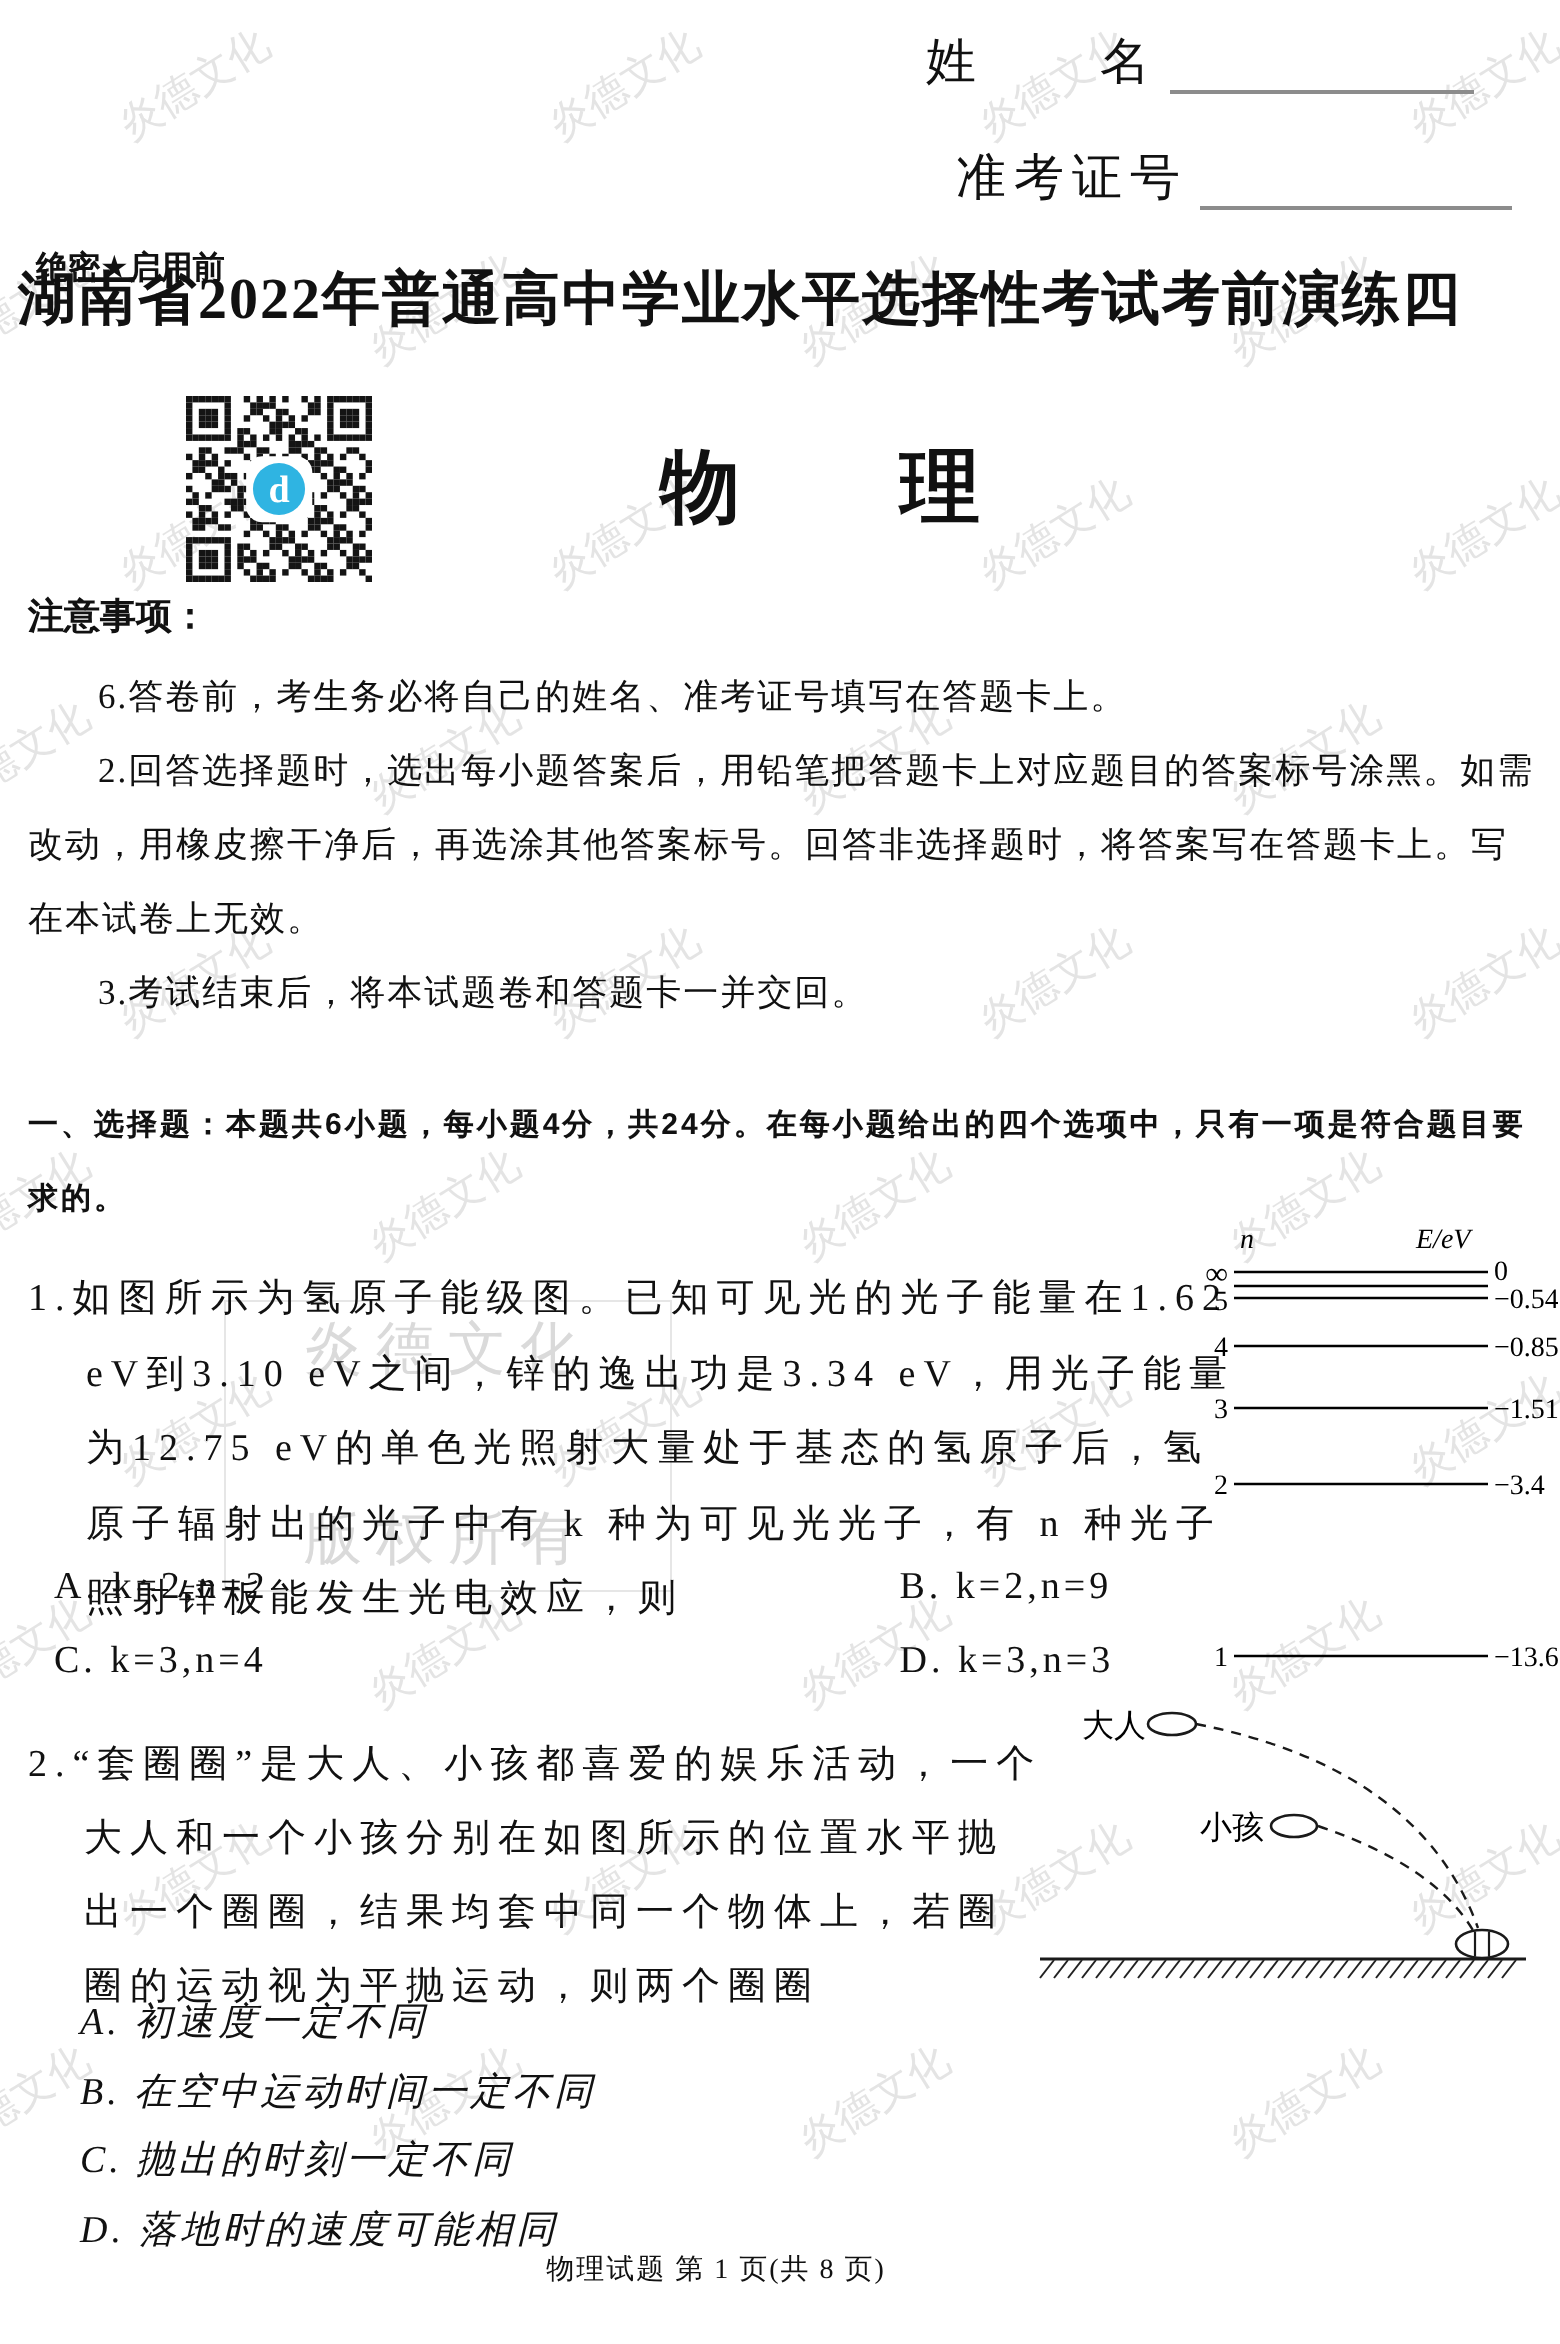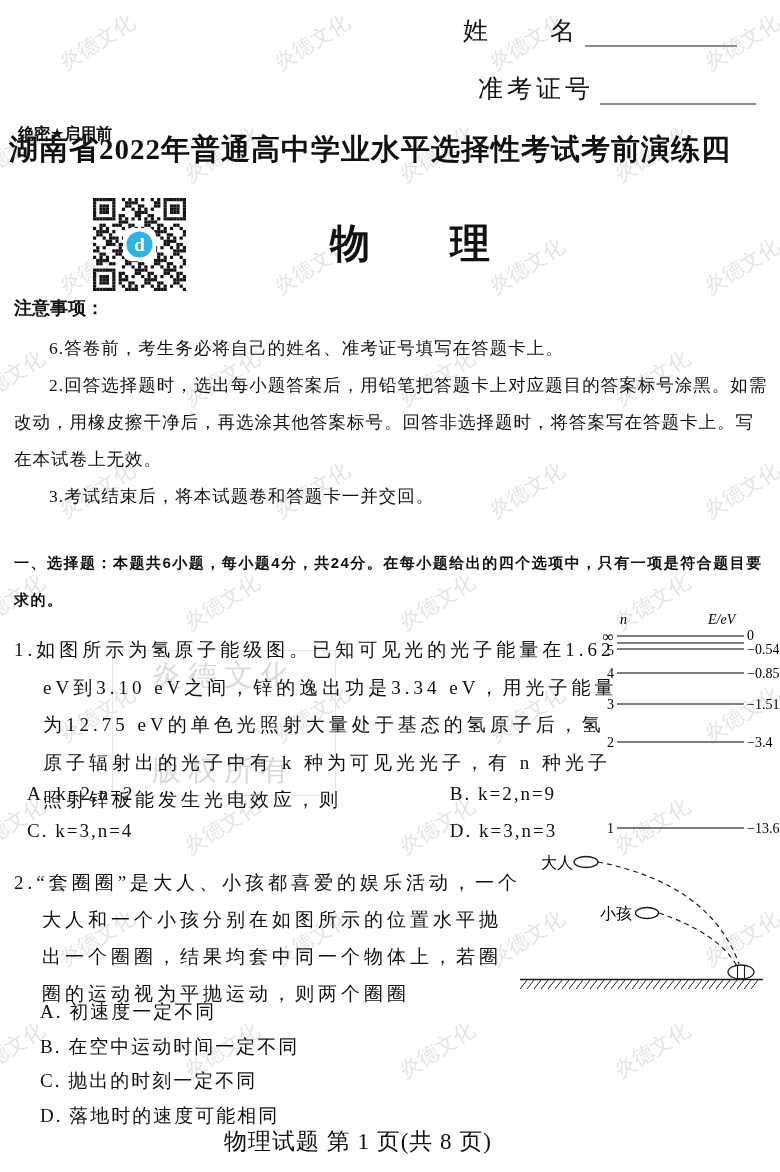--- a/index.html
+++ b/index.html
@@ -37,23 +37,23 @@
   
   #q1-text{left:14px;top:612px;width:578px;font-size:19px;line-height:37.5px;
            letter-spacing:4px;padding-left:29px;text-indent:-29px;}
   .optrow{left:27px;font-size:19px;letter-spacing:2px;white-space:nowrap;}
   .optrow .optA{display:inline-block;width:416px;}
   #q1-opt-row1{top:783px;}
   #q1-opt-row2{top:820px;}
   
   #q2-text{left:14px;top:845px;width:482px;font-size:19px;line-height:37px;
            letter-spacing:4px;padding-left:28px;text-indent:-28px;}
-  #q2-options{left:40px;top:995px;font-size:19px;line-height:34.5px;letter-spacing:2px;}
+  #q2-options{left:40px;top:995px;font-size:19px;line-height:34.5px;letter-spacing:2px;font-style:italic;}
   #q2-options div{white-space:nowrap;}
-  #footer{left:0;top:1126px;width:716px;text-align:center;font-size:23px;letter-spacing:1px;}
+  #footer{left:0;top:1126px;width:716px;text-align:center;font-size:14px;letter-spacing:1px;}
   svg text{font-family:"Liberation Serif","DejaVu Serif",serif;}
   .it{font-style:italic;}
   .lvl-line{stroke:#000;stroke-width:1.2;}
   .fig-stroke{stroke:#1a1a1a;fill:#fff;stroke-width:1.3;}
   .dash{fill:none;stroke:#1a1a1a;stroke-width:1.2;stroke-dasharray:5 4;}
 </style>
 </head>
 <body>
 
 <div id="wm-layer">

